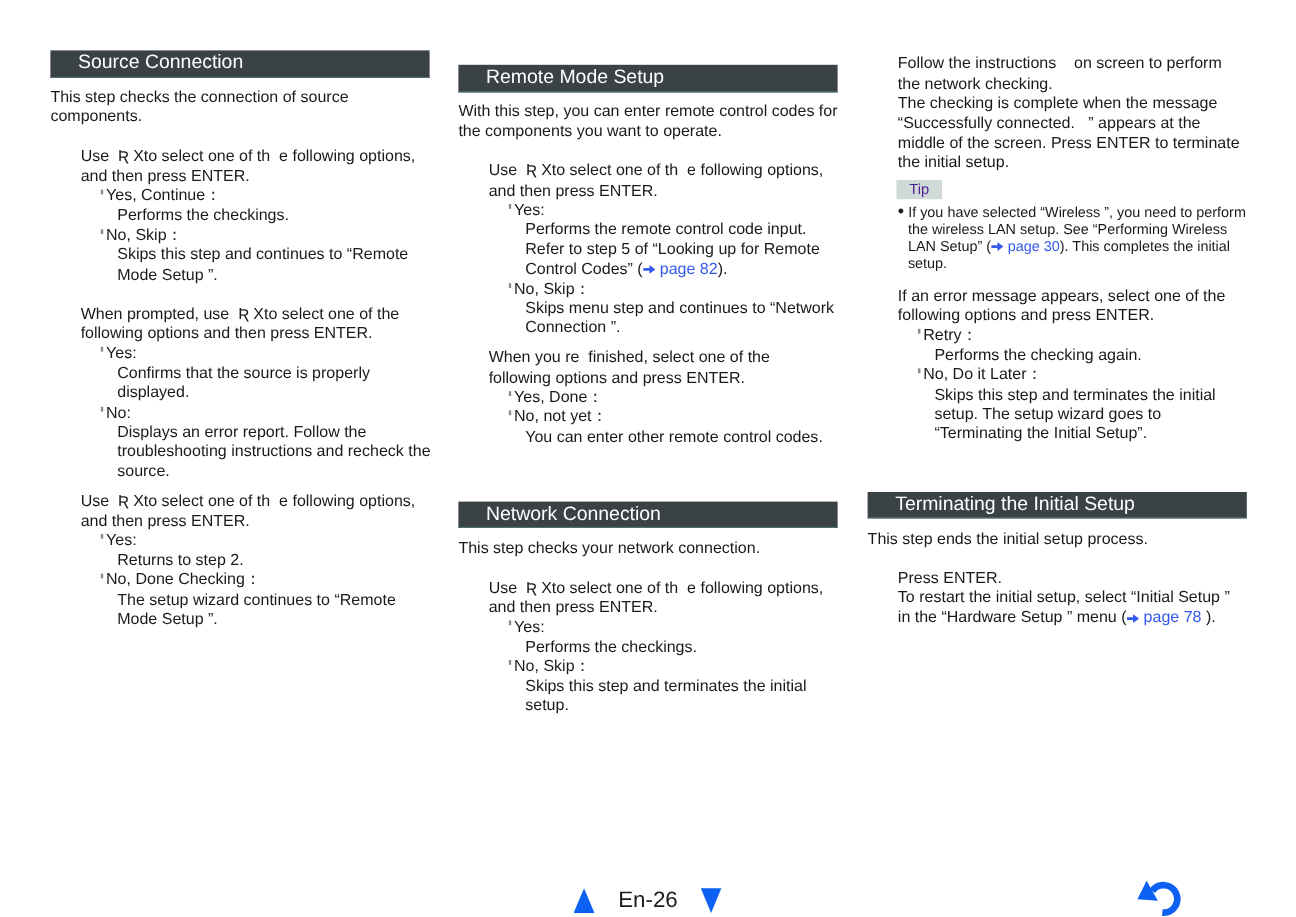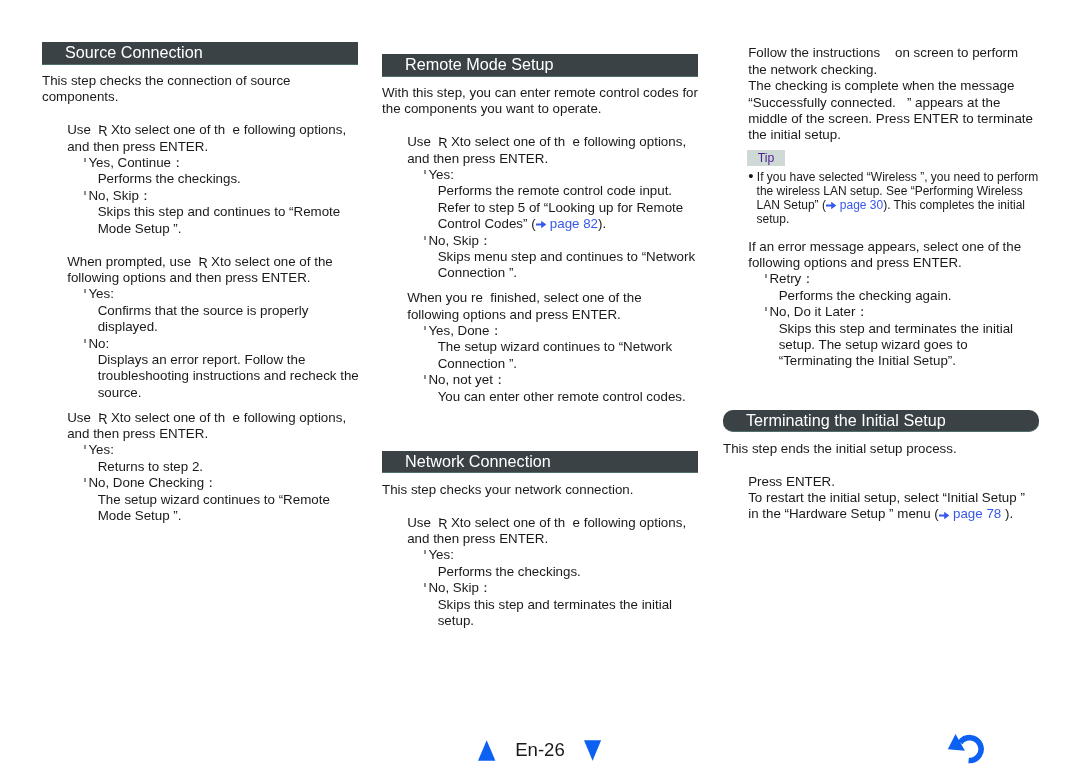--- a/index.html
+++ b/index.html
@@ -25,21 +25,21 @@
     color:#ffffff;
     border-bottom:1px solid #4e6d6b;
     font-size:16.2px;
     line-height:21.5px;
     height:22.5px;
     padding-left:23px;
     letter-spacing:0;
     white-space:nowrap;
     overflow:hidden;
   }
-  .sechead.c3 { margin-bottom:0;border-radius:10px; }
+  .sechead.c3 { margin-bottom:0; }
 
   .body { font-size:13.35px; line-height:16.4px; }
   .para.intro { margin-top:8.5px; width:318px; }
   .block { margin-left:25.2px; width:289.5px; }
   .para { margin:0; white-space:pre-wrap; }
   .para.opt { margin-left:17.1px; text-indent:0; height:16.4px; }
   .para.optbody { margin-left:30.5px; width:263px; }
   .gap { height:16.4px; }
   .gap-s { height:8.3px; }
   .gap-big { height:45.8px; }
@@ -128,21 +128,20 @@
         <p class="para optbody"><span>Performs the remote control code input. Refer to step 5 of “Looking up for Remote Control Codes” (</span><span class="arw"><svg width="10.5" height="9" viewBox="0 0 10.5 9">
                 <path d="M 0 3.4 L 5.2 3.4 L 5.2 0.8 L 10.2 4.5 L 5.2 8.2 L 5.2 5.6 L 0 5.6 Z" fill="#3559ea"></path>
               </svg></span><span class="link"> page 82</span><span>).</span></p>
         <p class="para opt"><span class="mk">‘</span><span>No, Skip：</span></p>
         <p class="para optbody">Skips menu step and continues to “Network Connection ”.</p>
       </div>
       <div class="gap-s"></div>
       <div class="block">
         <p class="para">When you re  finished, select one of the following options and press ENTER.</p>
         <p class="para opt"><span class="mk">‘</span><span>Yes, Done：</span></p>
-        <p class="para optbody">The setup wizard continues to “Network Connection ”.</p>
         <p class="para opt"><span class="mk">‘</span><span>No, not yet：</span></p>
         <p class="para optbody">You can enter other remote control codes.</p>
       </div>
     </div>
     <div class="gap-big"></div>
     <div class="sechead" id="sechead2b">Network Connection</div>
     <div class="body">
       <p class="para intro">This step checks your network connection.</p>
       <div class="gap"></div>
       <div class="block">

